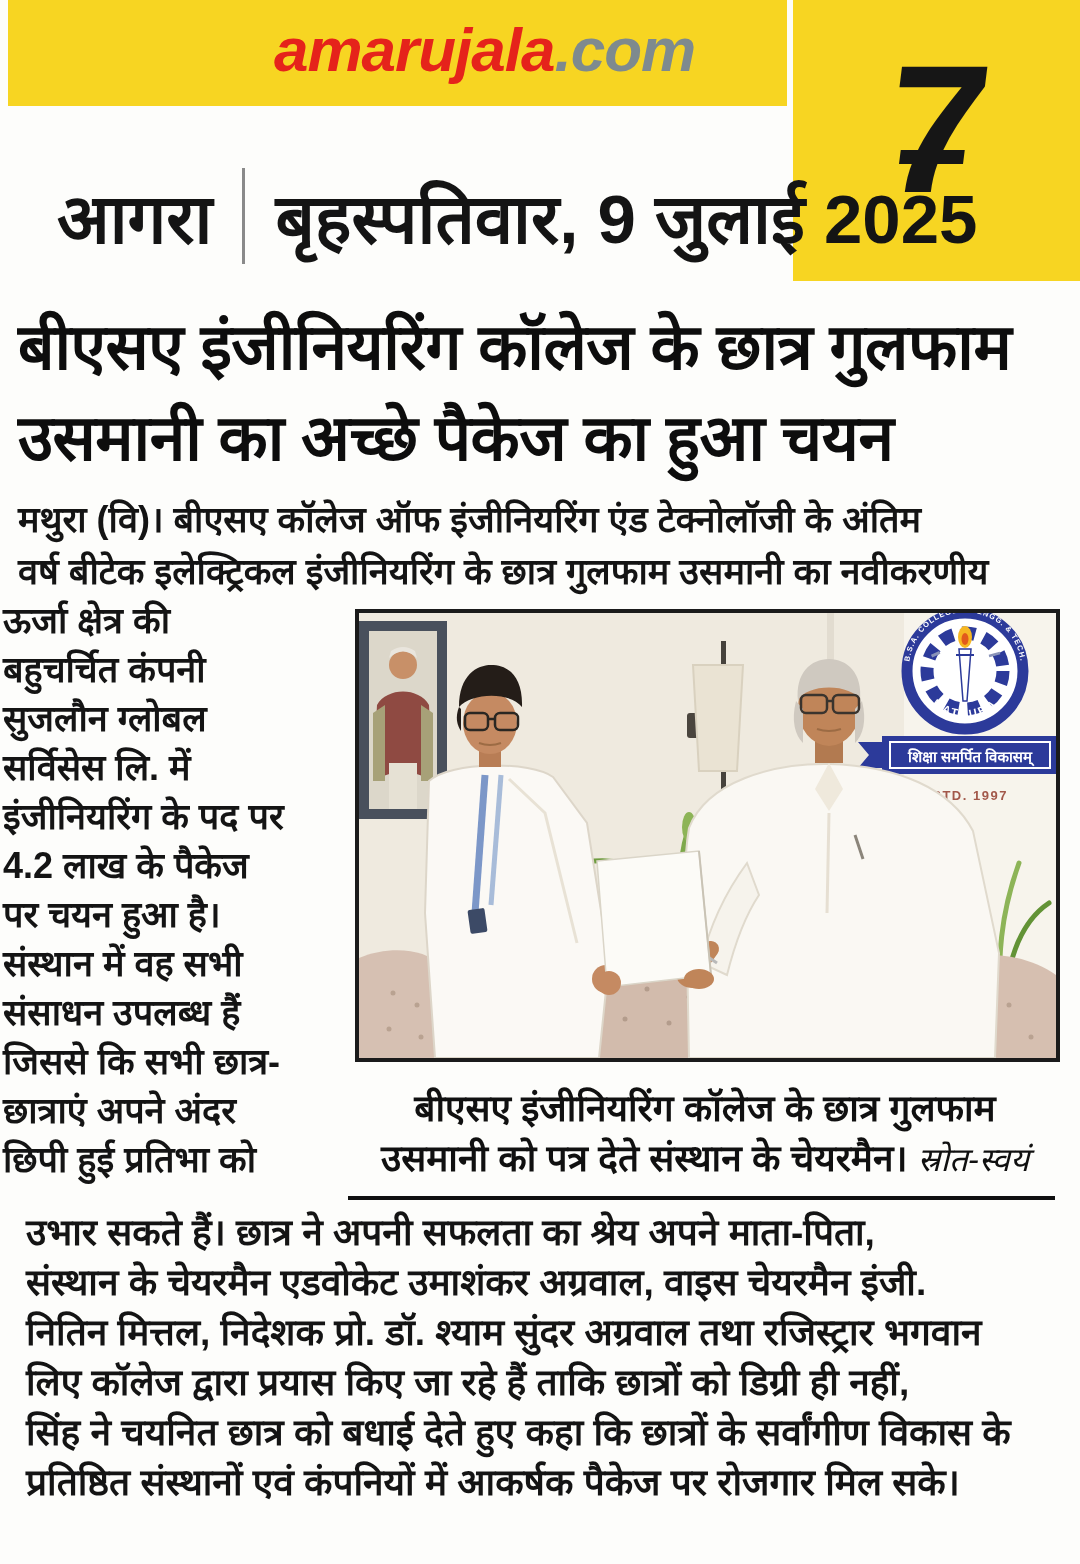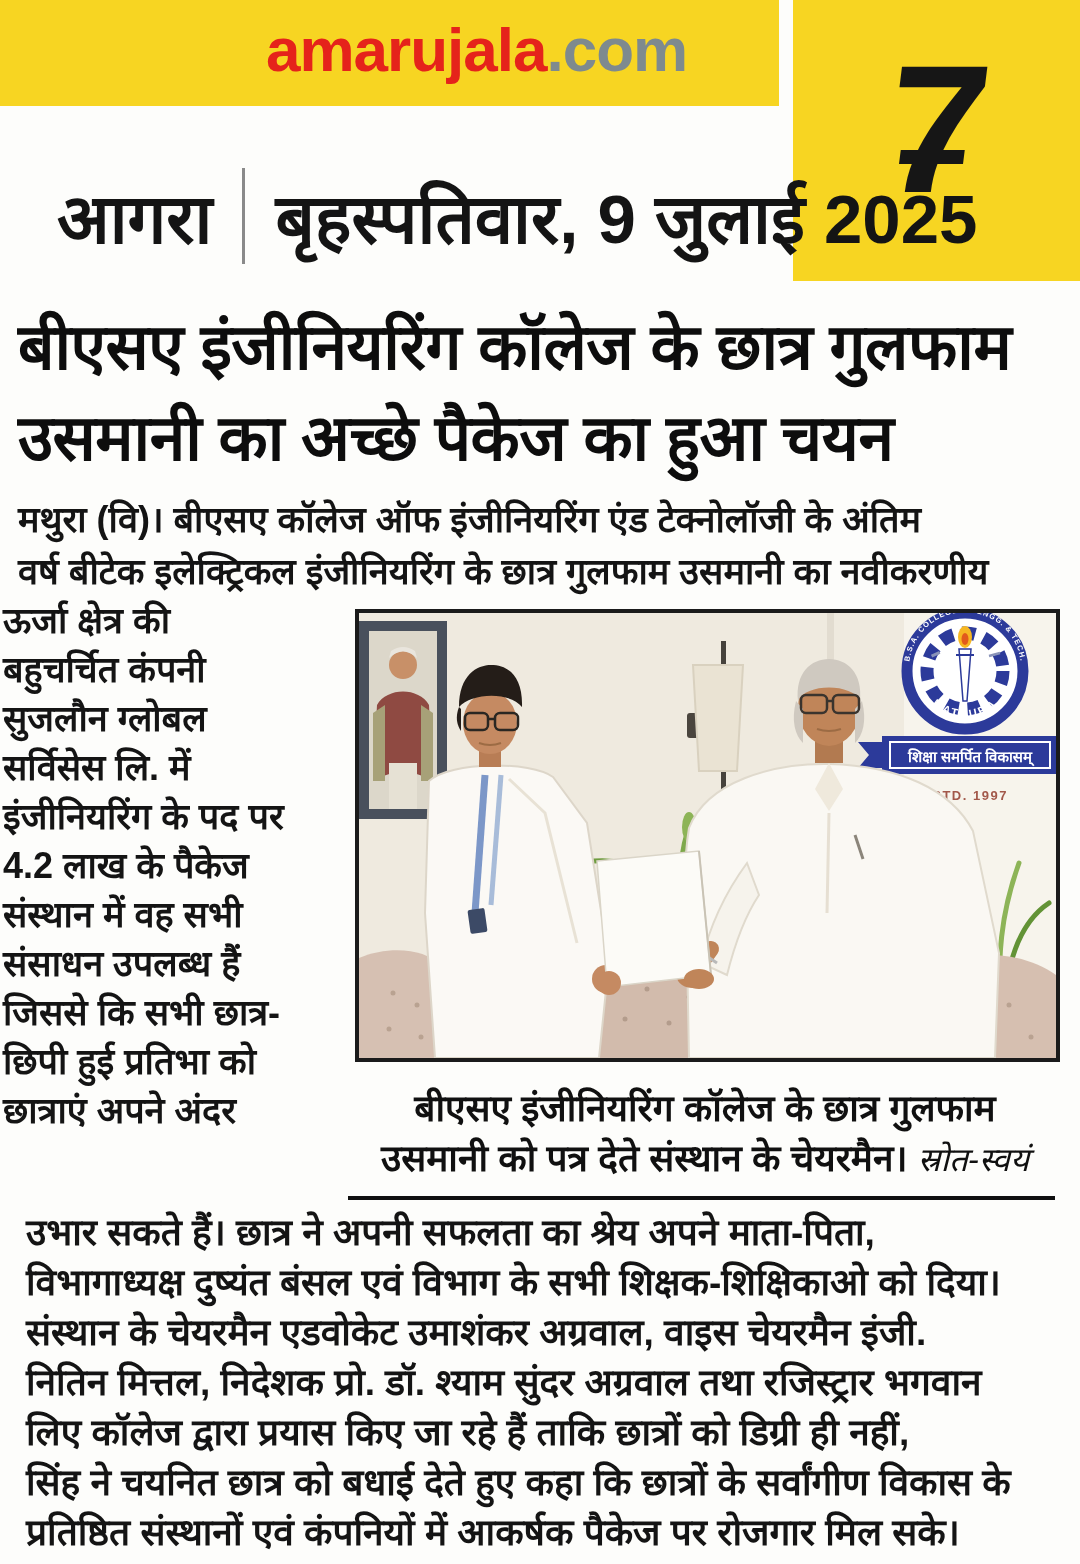--- a/index.html
+++ b/index.html
@@ -2,21 +2,21 @@
 <html><head>
 <meta charset="utf-8">
 <style>
   html,body{margin:0;padding:0;background:#e8e8e8;}
   .page{
     position:relative;width:1080px;height:1564px;margin:0 auto;
     background:#fdfdfb;overflow:hidden;
     font-family:"Liberation Sans","DejaVu Sans",sans-serif;color:#141414;
   }
   
-  .band{position:absolute;left:0;top:0;width:779px;height:106px;background:#f7d522;}
+  .band{position:absolute;left:8px;top:0;width:779px;height:106px;background:#f7d522;font-style:italic;}
   .logo{position:absolute;left:266px;top:14px;font-weight:bold;font-size:62px;letter-spacing:-1px;white-space:nowrap;}
   .logo .red{color:#e5231b;}
   .logo .gray{color:#7e8a8e;}
   .pagebox{position:absolute;left:793px;top:0;width:287px;height:281px;background:#f7d522;}
   .pagenum{position:absolute;left:50%;top:46%;transform:translate(-50%,-50%) skewX(-7deg);
     font-size:182px;font-weight:900;color:#161616;line-height:1;}
   .sevenbar{position:absolute;left:50%;top:150px;width:64px;height:14px;background:#161616;
     transform:translate(-58%,0) skewX(-7deg);}
   .dateline{position:absolute;left:57px;top:168px;height:96px;display:flex;align-items:center;
     font-size:69px;font-weight:bold;white-space:nowrap;}
@@ -70,25 +70,26 @@
     <div>वर्ष बीटेक इलेक्ट्रिकल इंजीनियरिंग के छात्र गुलफाम उसमानी का नवीकरणीय</div>
   </div>
 
   <div class="leftcol">
     <div>ऊर्जा क्षेत्र की</div>
     <div>बहुचर्चित कंपनी</div>
     <div>सुजलौन ग्लोबल</div>
     <div>सर्विसेस लि. में</div>
     <div>इंजीनियरिंग के पद पर</div>
     <div>4.2 लाख के पैकेज</div>
+    <div>पर चयन हुआ है।</div>
     <div>संस्थान में वह सभी</div>
     <div>संसाधन उपलब्ध हैं</div>
     <div>जिससे कि सभी छात्र-</div>
+    <div>छात्राएं अपने अंदर</div>
     <div>छिपी हुई प्रतिभा को</div>
-    <div>छात्राएं अपने अंदर</div>
   </div>
 
   <div class="photo">
     <svg width="697" height="445" viewBox="0 0 697 445" xmlns="http://www.w3.org/2000/svg">
 
       <rect x="0" y="0" width="697" height="445" fill="#efeadf"></rect>
       <rect x="545" y="0" width="152" height="445" fill="#f7f4ec"></rect>
       <rect x="468" y="0" width="7" height="310" fill="#e2dcd0"></rect>
 
       <g>
@@ -235,21 +236,20 @@
     <div>बीएसए इंजीनियरिंग कॉलेज के छात्र गुलफाम</div>
     <div>
       <span>उसमानी को पत्र देते संस्थान के चेयरमैन।</span>
       <span class="src">स्रोत-स्वयं</span>
     </div>
   </div>
   <div class="caprule"></div>
 
   <div class="para2">
     <div>उभार सकते हैं। छात्र ने अपनी सफलता का श्रेय अपने माता-पिता,</div>
-    <div>विभागाध्यक्ष दुष्यंत बंसल एवं विभाग के सभी शिक्षक-शिक्षिकाओ को दिया।</div>
     <div>संस्थान के चेयरमैन एडवोकेट उमाशंकर अग्रवाल, वाइस चेयरमैन इंजी.</div>
     <div>नितिन मित्तल, निदेशक प्रो. डॉ. श्याम सुंदर अग्रवाल तथा रजिस्ट्रार भगवान</div>
     <div>लिए कॉलेज द्वारा प्रयास किए जा रहे हैं ताकि छात्रों को डिग्री ही नहीं,</div>
     <div>सिंह ने चयनित छात्र को बधाई देते हुए कहा कि छात्रों के सर्वांगीण विकास के</div>
     <div>प्रतिष्ठित संस्थानों एवं कंपनियों में आकर्षक पैकेज पर रोजगार मिल सके।</div>
   </div>
 
 </div>
 
 </body></html>

